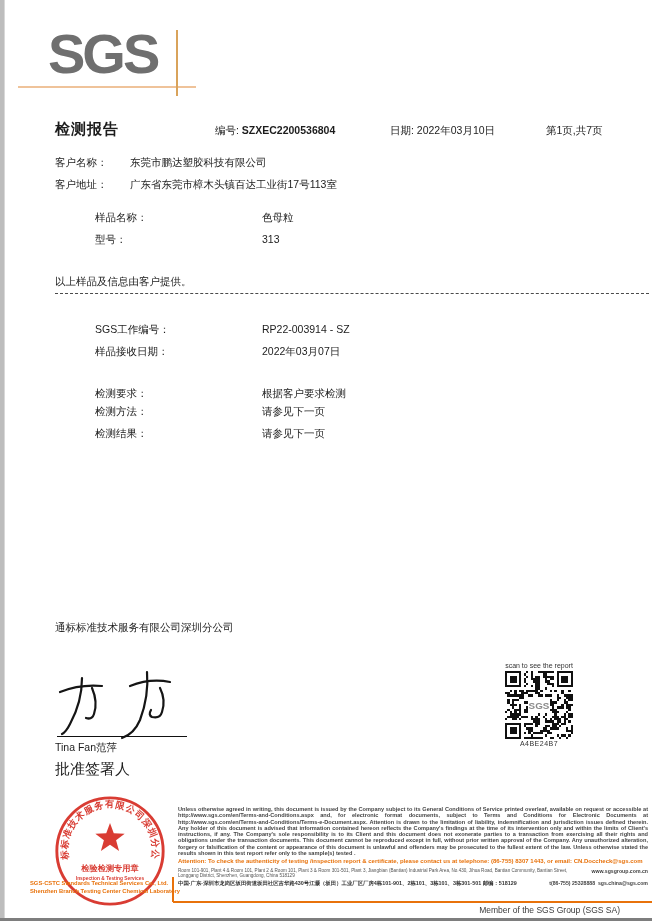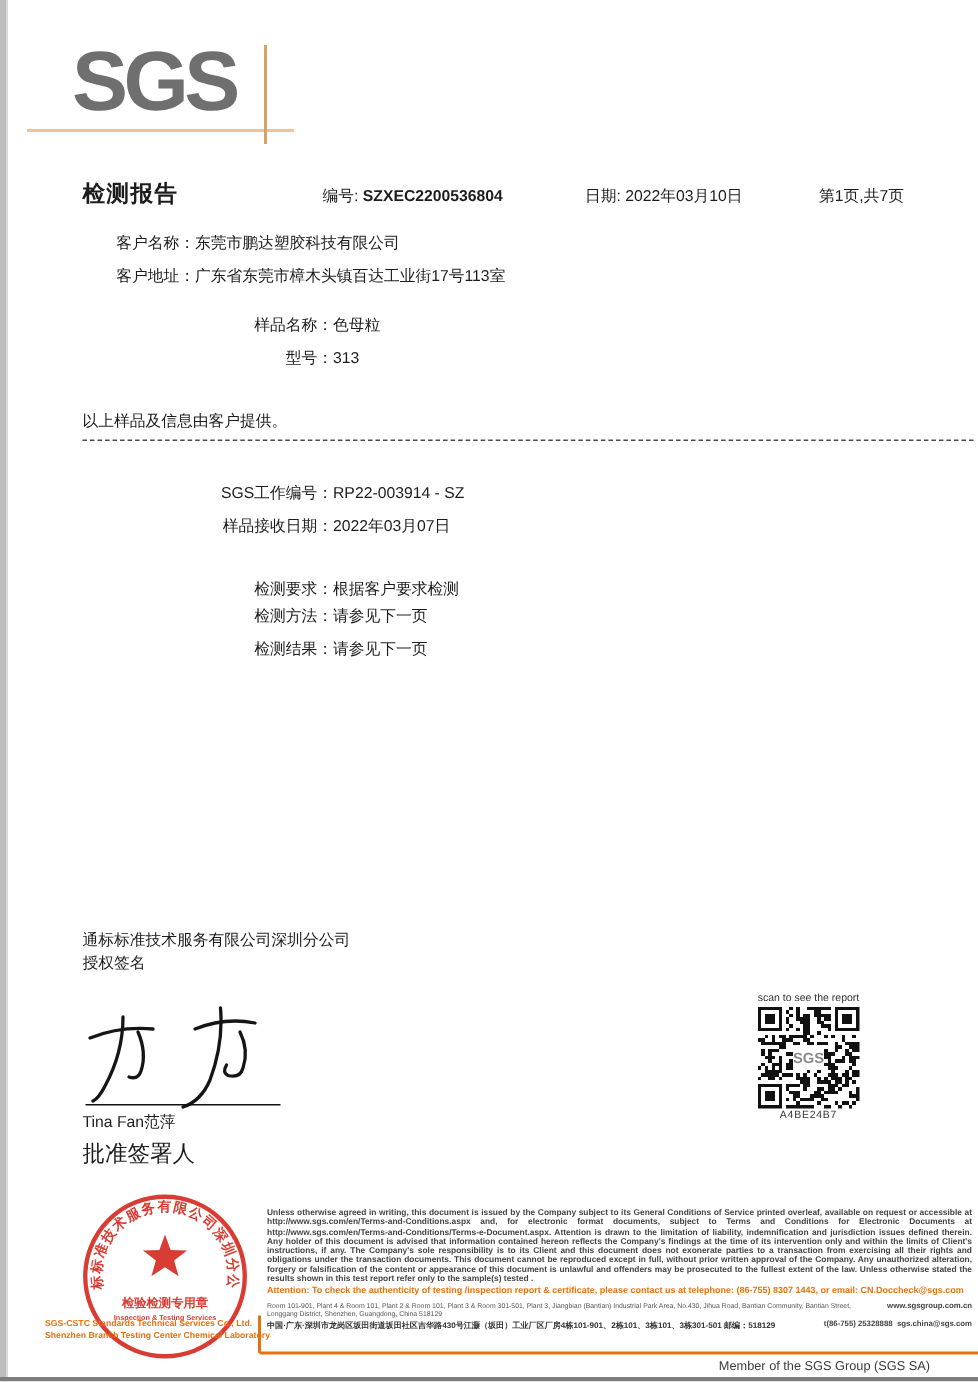--- a/index.html
+++ b/index.html
@@ -19,23 +19,23 @@
 
   
   .hdr-title{position:absolute;left:55px;top:120px;font-size:15px;font-weight:700;letter-spacing:1px;}
   .hdr-no{position:absolute;left:215px;top:124px;font-size:10.5px;}
   .hdr-date{position:absolute;left:390px;top:124px;font-size:10.5px;}
   .hdr-page{position:absolute;left:546px;top:124px;font-size:10.5px;}
   .b{font-weight:700;}
 
   
   .row{position:absolute;left:55px;right:8px;font-size:10.5px;line-height:14px;}
-  .row .lbl{display:inline-block;vertical-align:top;text-align:right;}
+  .row .lbl{display:inline-block;vertical-align:top;}
   .lblw-client{width:75px;}
-  .lblw-wide{width:167px;}
+  .lblw-wide{width:167px;margin-left:40px;}
   .dashline{position:absolute;left:55px;top:293px;width:594px;border-top:1px dashed #4a4a4a;}
 
   .concl-val{display:inline-block;vertical-align:top;width:420px;line-height:17.5px;}
 
   
   .sig-company{position:absolute;left:55px;top:620px;font-size:10.5px;line-height:15px;}
   .sig-draw{position:absolute;left:52px;top:662px;}
   .sig-underline{position:absolute;left:57px;top:736px;width:130px;border-top:1.5px solid #111;}
   .sig-name{position:absolute;left:55px;top:741px;font-size:10.5px;}
   .sig-title{position:absolute;left:55px;top:760px;font-size:15px;}
@@ -109,21 +109,20 @@
   </div>
   <div class="row" style="top:386px">
     <span class="lbl lblw-wide">检测要求：</span><span>根据客户要求检测</span>
   </div>
   <div class="row" style="top:426px">
     <span class="lbl lblw-wide">检测结果：</span><span>请参见下一页</span>
   </div>
 
   <div class="sig-company">
     <div>通标标准技术服务有限公司深圳分公司</div>
-    <div>授权签名</div>
   </div>
   <svg class="sig-draw" width="150" height="80" viewBox="0 0 150 80">
     <g fill="none" stroke="#151515" stroke-width="2.2" stroke-linecap="round">
       <path d="M8,30 Q28,22 50,24"></path>
       <path d="M30,16 Q30,40 18,62 Q14,70 10,72"></path>
       <path d="M40,26 Q46,40 42,52 Q40,58 34,56"></path>
       <path d="M78,24 Q98,16 118,20"></path>
       <path d="M95,10 Q97,34 88,58 Q82,72 70,76"></path>
       <path d="M108,26 Q114,38 110,50 Q108,57 100,55 Q96,53 99,48"></path>
     </g>

